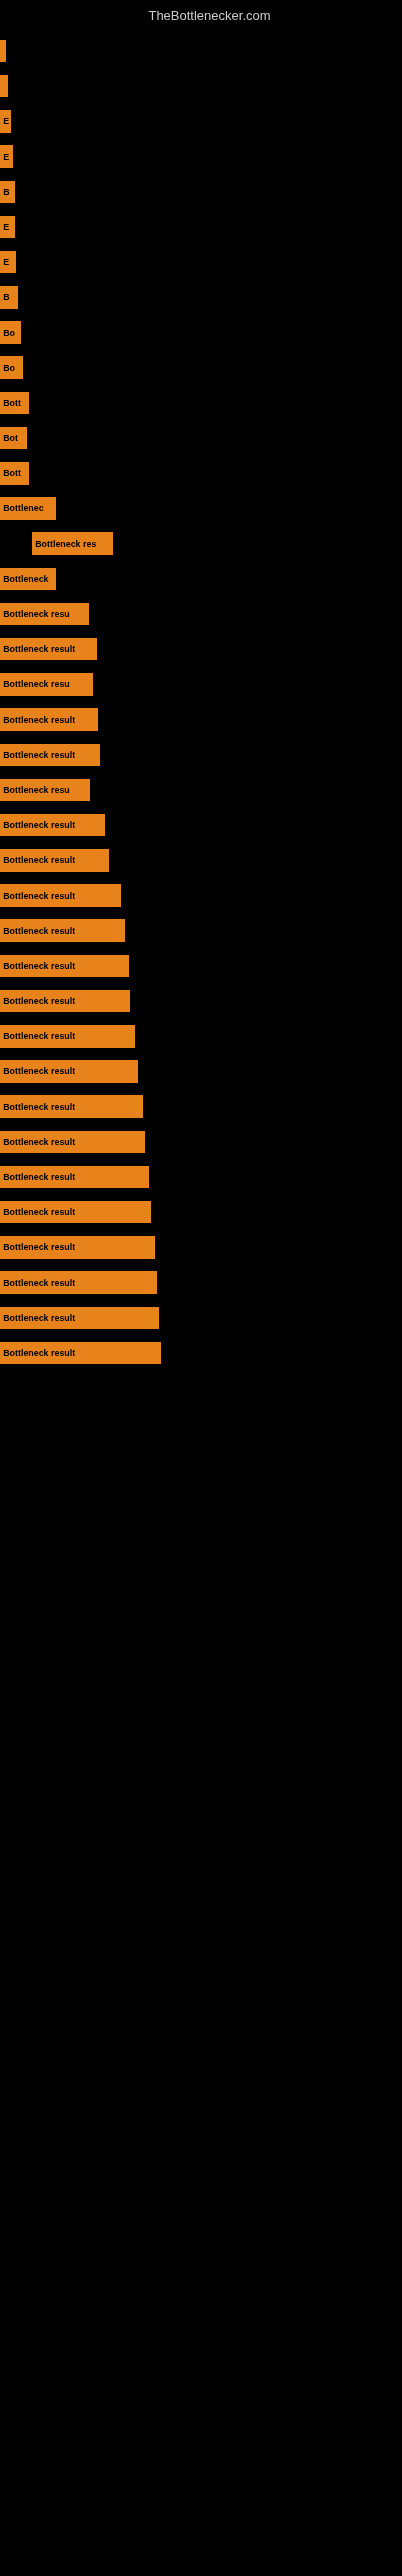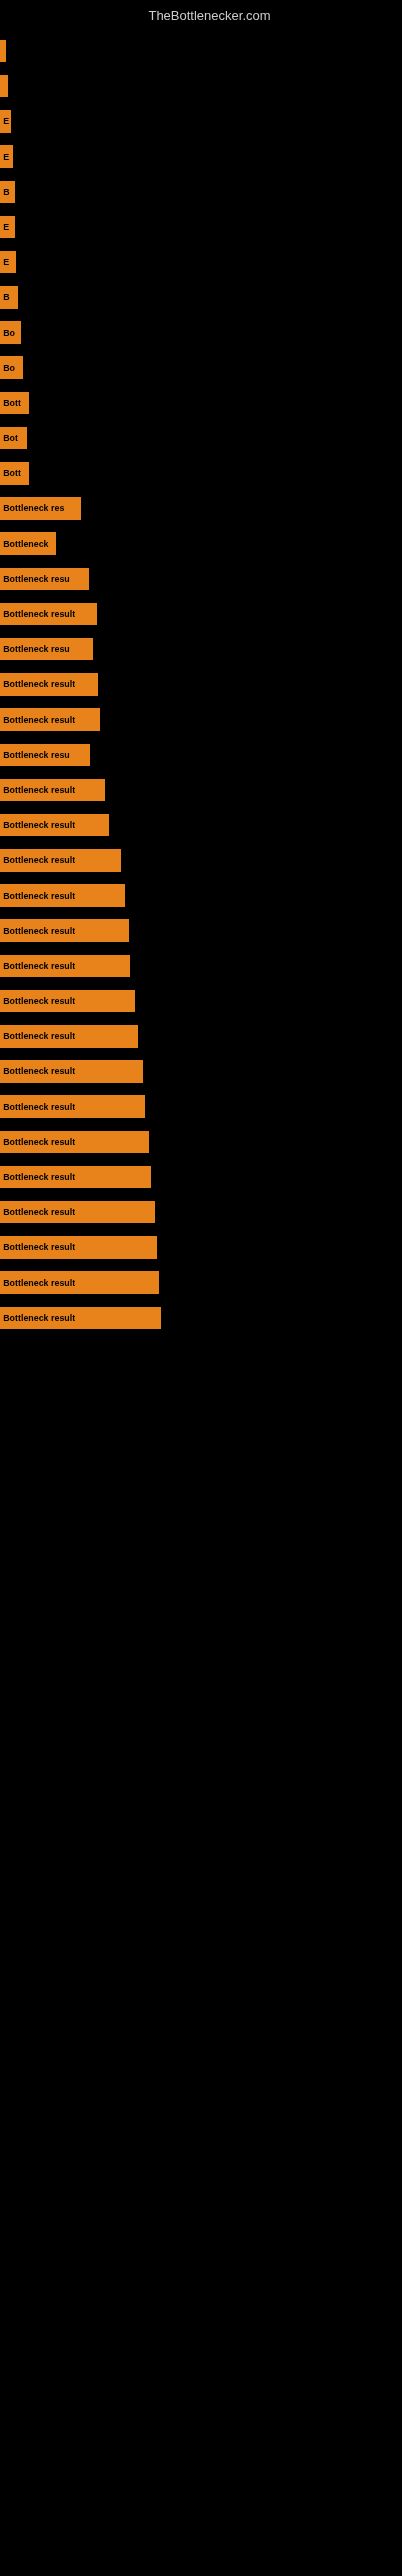--- a/index.html
+++ b/index.html
@@ -116,21 +116,26 @@
       <div class="bar" style="width: 27px;">
         <span class="bar-label">Bot</span>
       </div>
     </div>
     <div class="bar-row">
       <div class="bar" style="width: 29px;">
         <span class="bar-label">Bott</span>
       </div>
     </div>
     <div class="bar-row">
-      <div class="bar" style="width: 81px;">
+      <div class="bar" style="width: 56px;">
+        <span class="bar-label">Bottlenec</span>
+      </div>
+    </div>
+    <div class="bar-row">
+      <div class="bar" style="width: 81px; margin-left: 32px;">
         <span class="bar-label">Bottleneck res</span>
       </div>
     </div>
     <div class="bar-row">
       <div class="bar" style="width: 56px;">
         <span class="bar-label">Bottleneck</span>
       </div>
     </div>
     <div class="bar-row">
       <div class="bar" style="width: 89px;">

